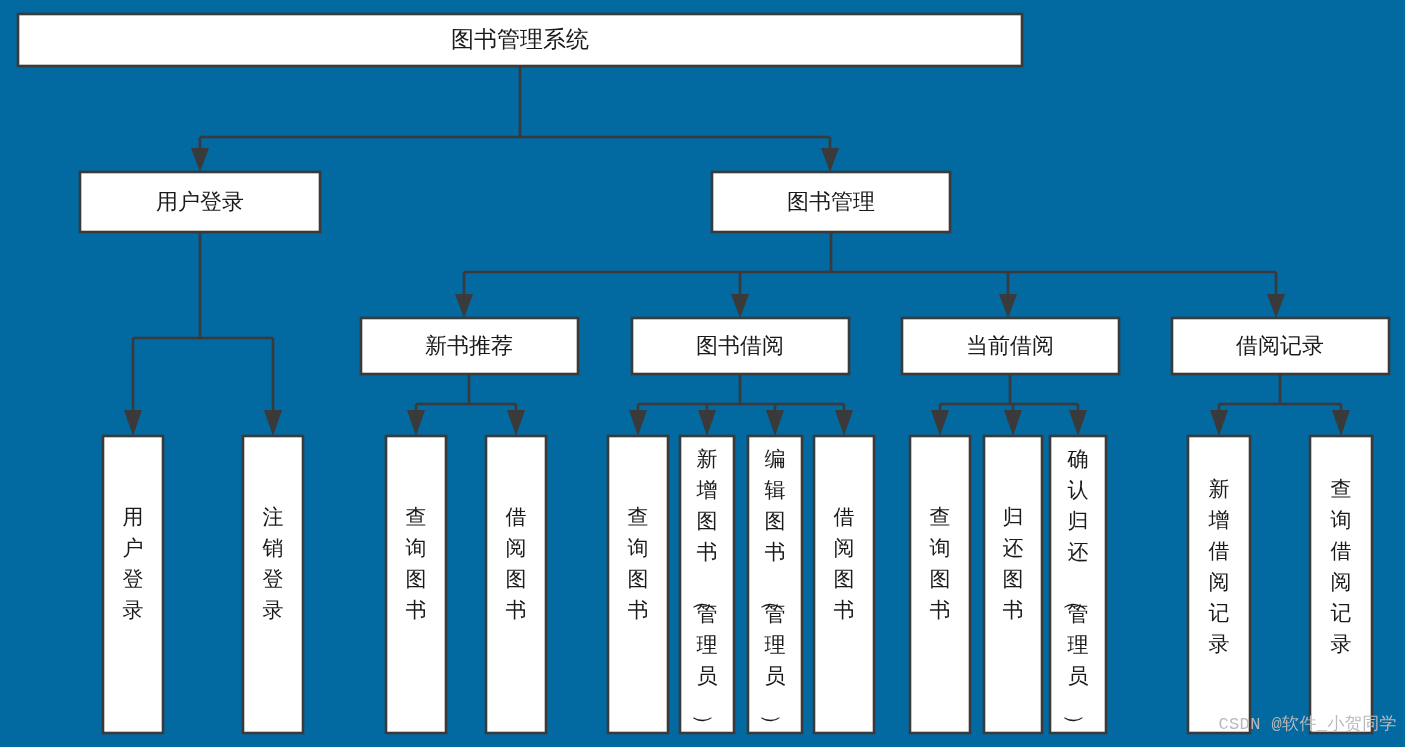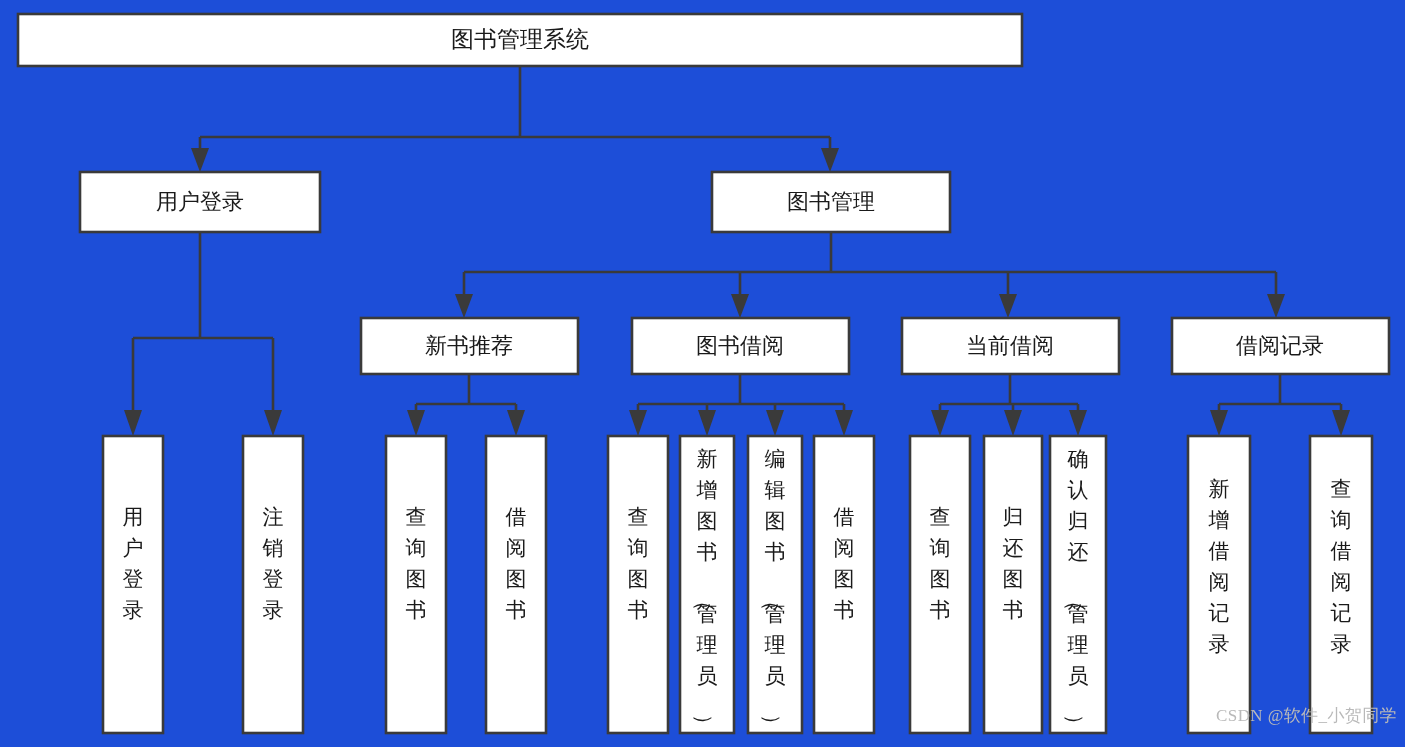--- a/index.html
+++ b/index.html
@@ -7,21 +7,21 @@
     padding: 0;
     background: #ffffff;
   }
   body {
     font-family: "Liberation Sans", "DejaVu Sans", sans-serif;
   }
   #stage {
     position: relative;
     width: 1405px;
     height: 747px;
-    background: #1d4ed8;
+    background: #0369a1;
     overflow: hidden;
   }
   svg.diagram {
     position: absolute;
     left: 0;
     top: 0;
     width: 1405px;
     height: 747px;
   }
   .node-rect {
@@ -51,22 +51,22 @@
     fill: none;
     stroke-linecap: butt;
   }
   .arrow-head {
     fill: #3a3a3a;
     stroke: none;
   }
   .watermark {
     position: absolute;
     right: 8px;
-    bottom: 20px;
-    font-family: Liberation Serif, serif;
+    bottom: 12px;
+    font-family: Liberation Mono, monospace;
     font-size: 17px;
     color: #b9b9b9;
     letter-spacing: 0.4px;
     white-space: nowrap;
     user-select: none;
   }
 </style>
 </head>
 <body>
 

